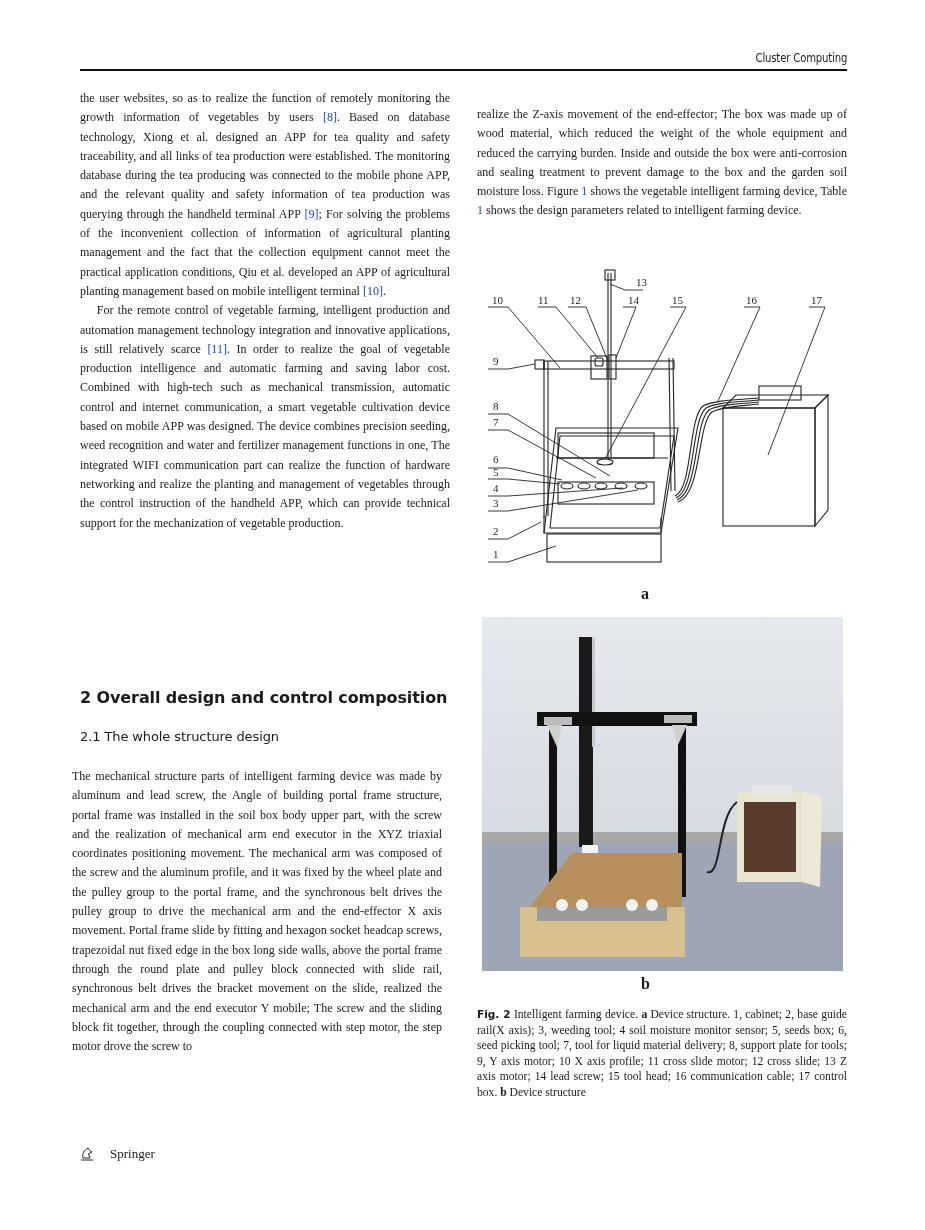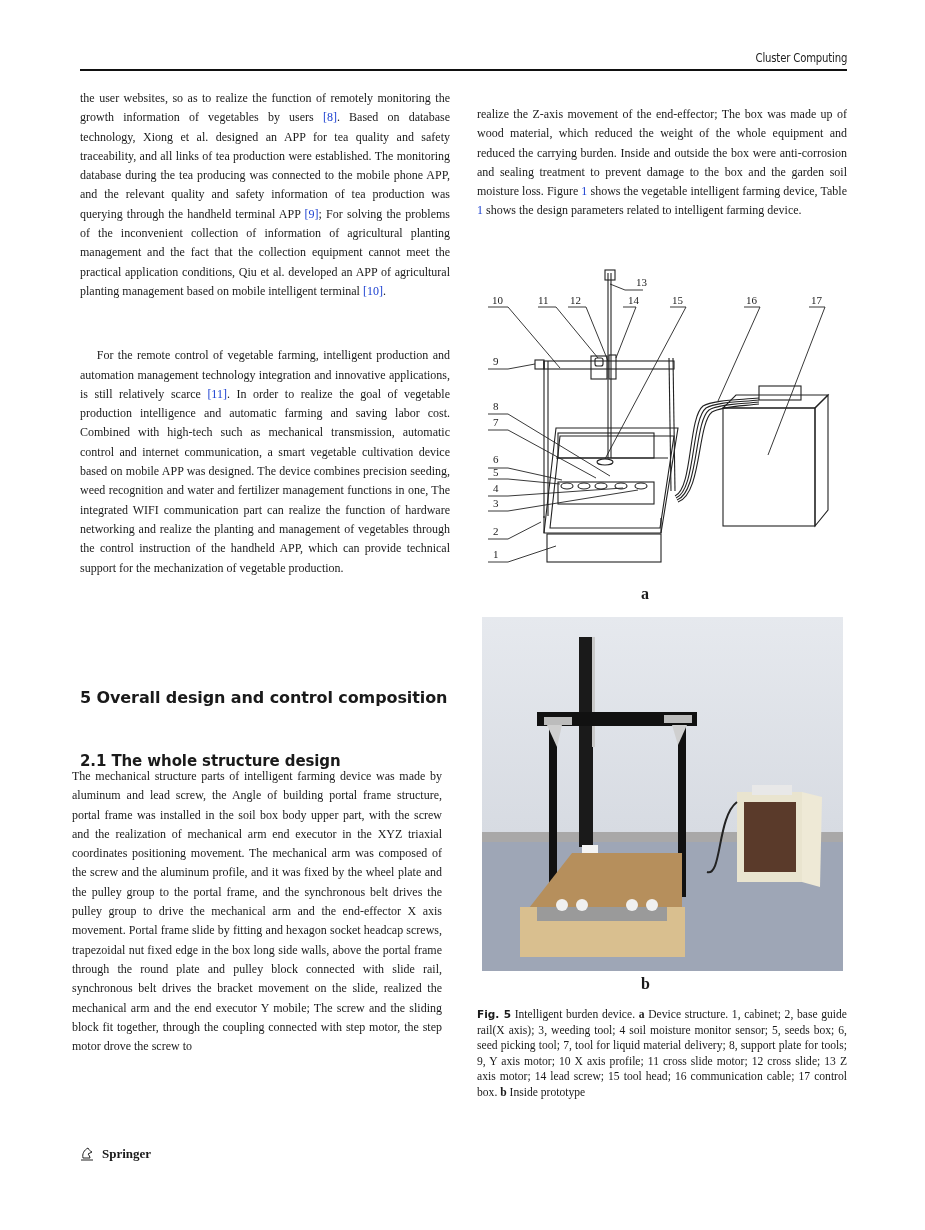--- a/index.html
+++ b/index.html
@@ -5,48 +5,48 @@
   html, body { margin: 0; padding: 0; background: #ffffff; }
   body { width: 925px; height: 1230px; position: relative; overflow: hidden;
          font-family: "Liberation Serif", "DejaVu Serif", serif; color: #1a1a1a; }
   .running-head { position: absolute; top: 51px; right: 78px; font-family: "DejaVu Sans", "Liberation Sans", sans-serif;
                   font-size: 11.5px; letter-spacing: -0.2px; color: #222; transform: scaleX(0.88); transform-origin: right center; }
   .head-rule { position: absolute; top: 69px; left: 80px; width: 767px; height: 2px; background: #111; }
   .col { position: absolute; width: 370px; font-size: 12px; line-height: 19.3px; text-align: justify; }
   .col-left { left: 80px; top: 89px; }
   .col-right { left: 477px; top: 105px; }
   .col p { margin: 0; text-indent: 0; }
-  .col p.indent { text-indent: 1.4em; margin-top: 45px; }
+  .col p.indent { text-indent: 1.4em; }
   .ref { color: #1a3fd0; }
   .sec-h { font-family: "DejaVu Sans", "Liberation Sans", sans-serif; font-weight: bold; font-size: 16px;
            position: absolute; left: 80px; top: 688px; letter-spacing: -0.1px; }
-  .sub-h { font-family: "DejaVu Sans", "Liberation Sans", sans-serif; font-weight: bold; font-size: 15px;
-           position: absolute; left: 80px; top: 752px; letter-spacing: -0.1px; }
+  .sub-h { font-family: "DejaVu Sans", "Liberation Sans", sans-serif; font-weight: normal; font-size: 13px;
+           position: absolute; left: 80px; top: 729px; letter-spacing: -0.1px; }
   .col-left2 { left: 72px; top: 767px; }
   .fig-a { position: absolute; left: 478px; top: 258px; width: 380px; height: 340px; }
   .fig-b-photo { position: absolute; left: 482px; top: 617px; width: 361px; height: 354px; overflow: hidden;
                  background: #dfe3e8; }
   .fig-label { position: absolute; font-weight: bold; font-size: 16px; font-family: "Liberation Serif", serif; }
   .caption { position: absolute; left: 477px; top: 1007px; width: 370px; font-size: 11.6px; line-height: 15.6px; text-align: justify; }
   .caption .fig-tag { font-family: "DejaVu Sans", "Liberation Sans", sans-serif; font-weight: bold; font-size: 10.5px; }
   .caption b { font-weight: bold; }
-  .footer { position: absolute; left: 80px; top: 1146px; font-size: 13px; display: flex; align-items: center; gap: 8px; font-weight: bold; }
+  .footer { position: absolute; left: 80px; top: 1146px; font-size: 13px; display: flex; align-items: center; gap: 16px; }
 </style>
 </head>
 <body>
 
 <div class="running-head">Cluster Computing</div>
 <div class="head-rule"></div>
 
 <div class="col col-left">
   <p><span>the user websites, so as to realize the function of remotely monitoring the growth information of vegetables by users </span><span class="ref">[8]</span><span>. Based on database technology, Xiong et al. designed an APP for tea quality and safety traceability, and all links of tea production were established. The monitoring database during the tea producing was connected to the mobile phone APP, and the relevant quality and safety information of tea production was querying through the handheld terminal APP </span><span class="ref">[9]</span><span>; For solving the problems of the inconvenient collection of information of agricultural planting management and the fact that the collection equipment cannot meet the practical application conditions, Qiu et al. developed an APP of agricultural planting management based on mobile intelligent terminal </span><span class="ref">[10]</span><span>.</span></p>
   <p class="indent"><span>For the remote control of vegetable farming, intelligent production and automation management technology integration and innovative applications, is still relatively scarce </span><span class="ref">[11]</span><span>. In order to realize the goal of vegetable production intelligence and automatic farming and saving labor cost. Combined with high-tech such as mechanical transmission, automatic control and internet communication, a smart vegetable cultivation device based on mobile APP was designed. The device combines precision seeding, weed recognition and water and fertilizer management functions in one, The integrated WIFI communication part can realize the function of hardware networking and realize the planting and management of vegetables through the control instruction of the handheld APP, which can provide technical support for the mechanization of vegetable production.</span></p>
 </div>
 
-<div class="sec-h">5  Overall design and control composition</div>
+<div class="sec-h">2  Overall design and control composition</div>
 <div class="sub-h">2.1  The whole structure design</div>
 
 <div class="col col-left2">
   <p>The mechanical structure parts of intelligent farming device was made by aluminum and lead screw, the Angle of building portal frame structure, portal frame was installed in the soil box body upper part, with the screw and the realization of mechanical arm end executor in the XYZ triaxial coordinates positioning movement. The mechanical arm was composed of the screw and the aluminum profile, and it was fixed by the wheel plate and the pulley group to the portal frame, and the synchronous belt drives the pulley group to drive the mechanical arm and the end-effector X axis movement. Portal frame slide by fitting and hexagon socket headcap screws, trapezoidal nut fixed edge in the box long side walls, above the portal frame through the round plate and pulley block connected with slide rail, synchronous belt drives the bracket movement on the slide, realized the mechanical arm and the end executor Y mobile; The screw and the sliding block fit together, through the coupling connected with step motor, the step motor drove the screw to</p>
 </div>
 
 <div class="col col-right">
   <p><span>realize the Z-axis movement of the end-effector; The box was made up of wood material, which reduced the weight of the whole equipment and reduced the carrying burden. Inside and outside the box were anti-corrosion and sealing treatment to prevent damage to the box and the garden soil moisture loss. Figure </span><span class="ref">1</span><span> shows the vegetable intelligent farming device, Table </span><span class="ref">1</span><span> shows the design parameters related to intelligent farming device.</span></p>
 </div>
 
@@ -183,26 +183,26 @@
     <rect x="255" y="175" width="65" height="90" fill="#e9e4cf"></rect>
     <rect x="262" y="185" width="52" height="70" fill="#5a3a2a"></rect>
     <polygon points="320,175 340,180 338,270 320,265" fill="#eee9d6"></polygon>
     <rect x="270" y="168" width="40" height="10" fill="#e8e8e8"></rect>
     <path d="M255,185 C235,200 240,260 225,255" stroke="#222" stroke-width="2" fill="none"></path>
   </svg>
 </div>
 <div class="fig-label" style="left:641px; top:975px;">b</div>
 
 <div class="caption">
-  <span class="fig-tag">Fig. 5</span>
-  <span>Intelligent burden device.</span>
+  <span class="fig-tag">Fig. 2</span>
+  <span>Intelligent farming device.</span>
   <b>a</b>
   <span>Device structure. 1, cabinet; 2, base guide rail(X axis); 3, weeding tool; 4 soil moisture monitor sensor; 5, seeds box; 6, seed picking tool; 7, tool for liquid material delivery; 8, support plate for tools; 9, Y axis motor; 10 X axis profile; 11 cross slide motor; 12 cross slide; 13 Z axis motor; 14 lead screw; 15 tool head; 16 communication cable; 17 control box.</span>
   <b>b</b>
-  <span>Inside prototype</span>
+  <span>Device structure</span>
 </div>
 
 <div class="footer">
   <svg width="14" height="16" viewBox="0 0 14 16">
     <path d="M3,12 C2,8 4,4 8,2 C9,4 10,5 12,6 C11,7 9,7 8,8 C9,9 10,11 10,12 Z" fill="none" stroke="#222" stroke-width="1"></path>
     <line x1="1" y1="14" x2="13" y2="14" stroke="#222" stroke-width="1"></line>
   </svg>
   <span>Springer</span>
 </div>
 

